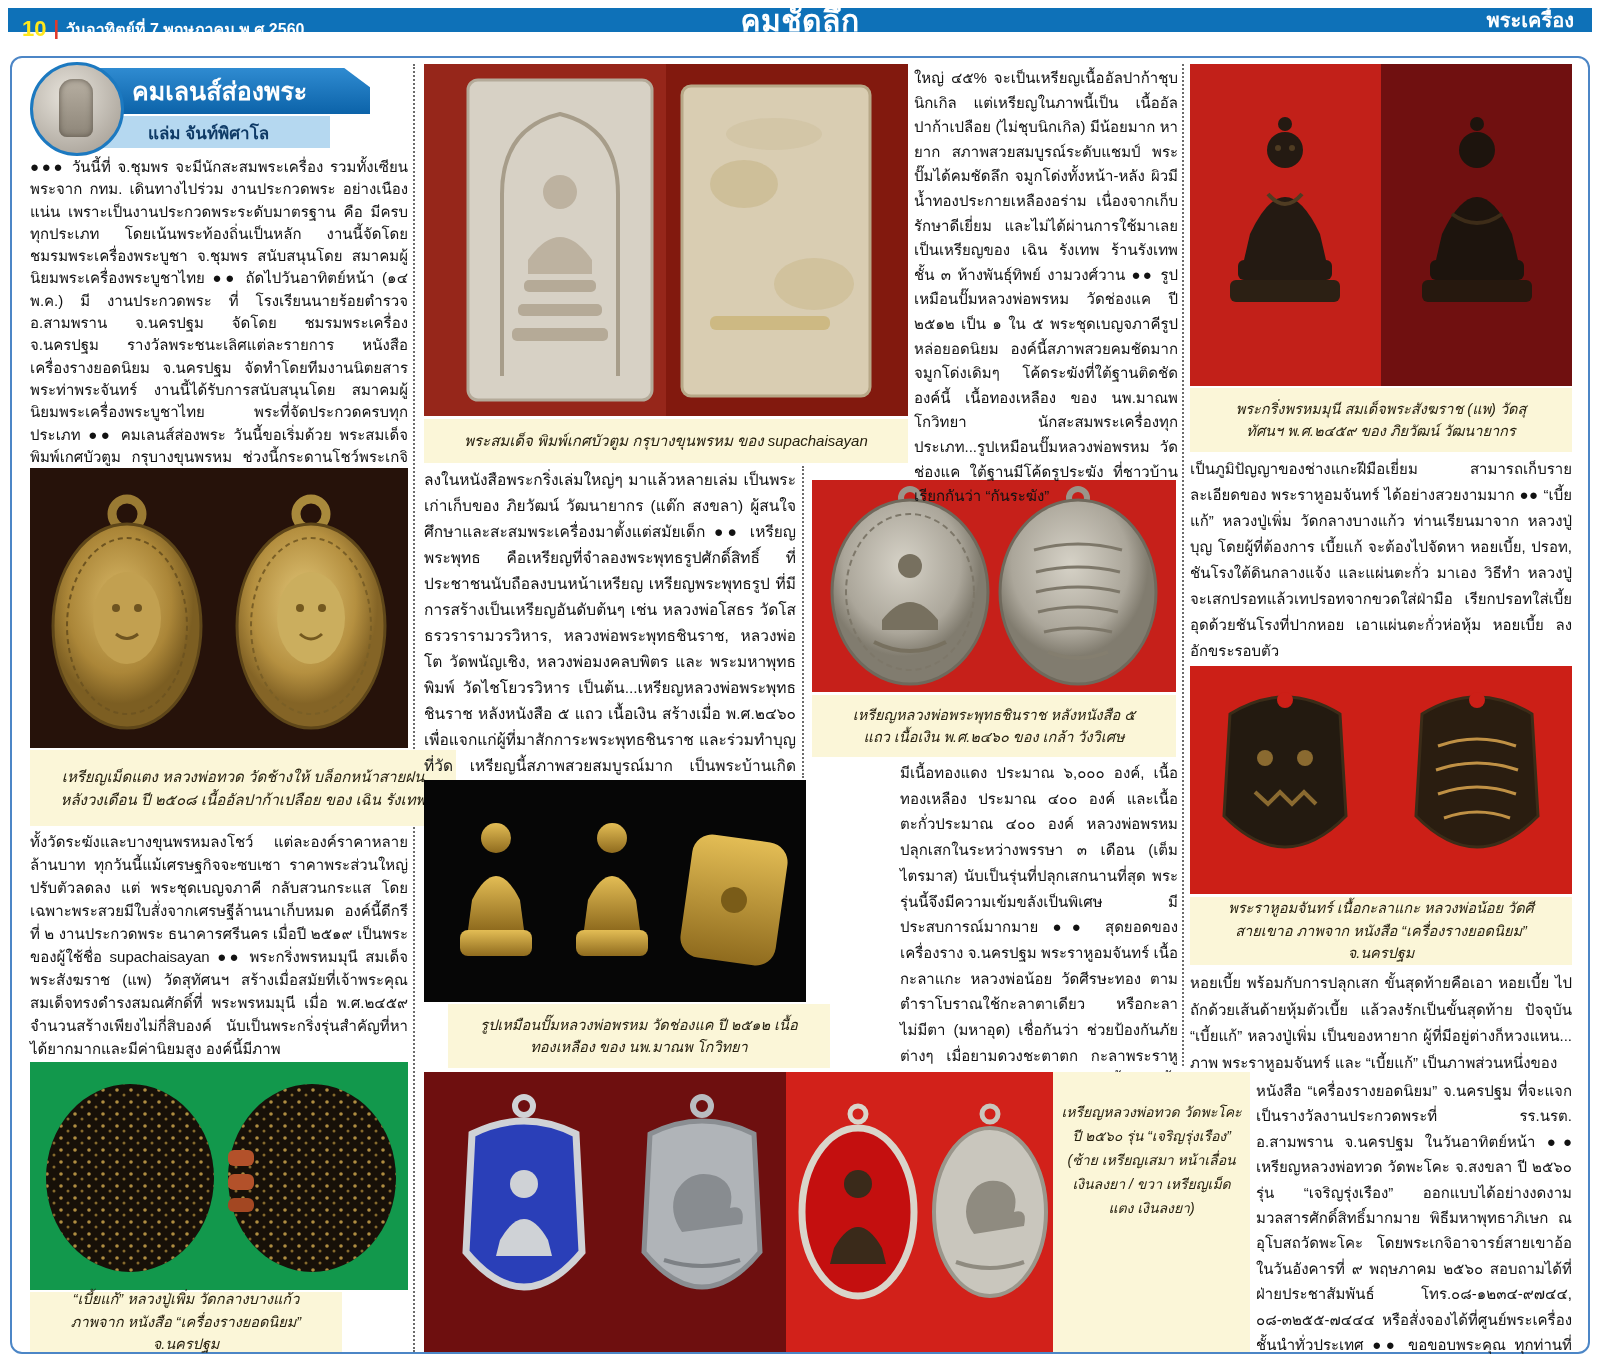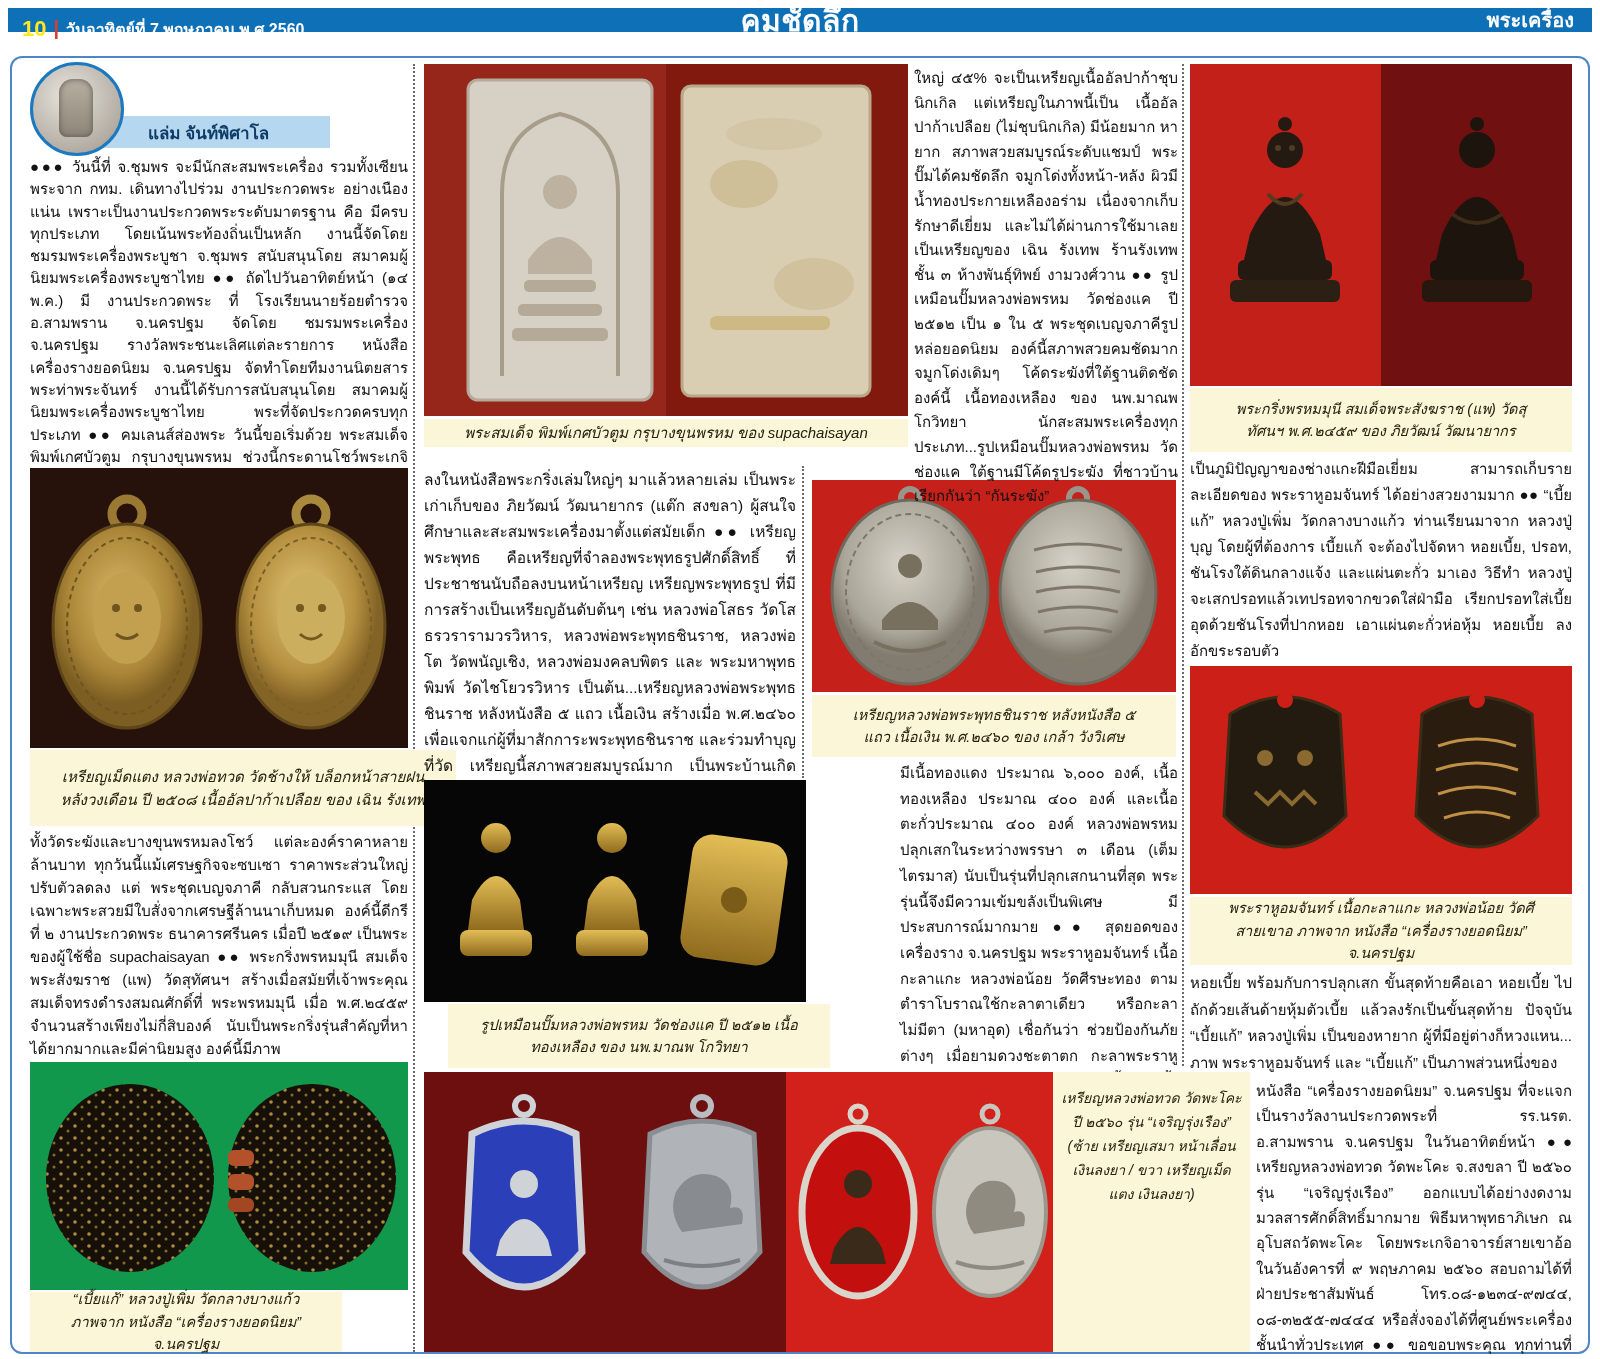--- a/index.html
+++ b/index.html
@@ -49,36 +49,36 @@
   .rmp2{left:900px;top:760px;width:278px;height:334px;line-height:25.7px;}
   .rp1{left:1190px;top:456px;width:382px;height:210px;line-height:26px;}
   .rp2a{left:1190px;top:970px;width:382px;height:106px;line-height:26.6px;}
   .rp2b{left:1256px;top:1078px;width:316px;height:274px;line-height:25.4px;}
   
   .ph-a{left:30px;top:468px;width:378px;height:280px;}
   .cap-a{left:30px;top:750px;width:426px;height:76px;}
   .ph-b{left:30px;top:1062px;width:378px;height:228px;}
   .cap-b{left:30px;top:1292px;width:312px;height:60px;font-size:14.5px;}
   .ph-c{left:424px;top:64px;width:484px;height:352px;}
-  .cap-c{left:424px;top:419px;width:484px;height:28px;}
+  .cap-c{left:424px;top:419px;width:484px;height:44px;}
   .ph-d{left:812px;top:480px;width:364px;height:212px;}
   .cap-d{left:812px;top:695px;width:364px;height:62px;font-size:14.5px;}
   .ph-e{left:424px;top:780px;width:382px;height:222px;}
   .cap-e{left:448px;top:1004px;width:382px;height:64px;font-size:14.5px;}
   .ph-f{left:1190px;top:64px;width:382px;height:322px;}
   .cap-f{left:1190px;top:388px;width:382px;height:64px;font-size:14.5px;}
   .ph-g{left:1190px;top:666px;width:382px;height:228px;}
   .cap-g{left:1190px;top:897px;width:382px;height:68px;font-size:14.5px;}
   
   .strip{position:absolute;left:424px;top:1072px;width:826px;height:280px;display:flex;}
   .strip .p1{width:376px;height:280px;}
   .strip .p2{width:278px;height:280px;}
   .strip .p3{width:204px;height:280px;background:#fbf6d8;color:#26200f;font-style:italic;
              font-size:14px;line-height:24px;text-align:center;display:flex;align-items:flex-start;
-             justify-content:center;padding:14px 8px;box-sizing:border-box;}
+             justify-content:center;padding:28px 8px;box-sizing:border-box;}
   
   .vd1{left:413px;top:64px;height:1288px;}
   .vd2{left:802px;top:466px;height:312px;}
   .vd3{left:1182px;top:64px;height:1002px;}
 </style>
 </head>
 <body>
 
 <div class="page">
 
@@ -92,20 +92,23 @@
     <div class="h-section">พระเครื่อง</div>
   </div>
 
   <div class="frame"></div>
 
   <div class="vdot vd1"></div>
   <div class="vdot vd2"></div>
   <div class="vdot vd3"></div>
 
   <div class="logo-block">
+    <div class="logo-banner">
+      <span>คมเลนส์ส่องพระ</span>
+    </div>
     <div class="logo-sub">
       <span>แล่ม จันท์พิศาโล</span>
     </div>
     <div class="logo-circle">
       <div class="logo-amulet"></div>
     </div>
   </div>
 
   <div class="para lp1">●●● วันนี้ที่ จ.ชุมพร จะมีนักสะสมพระเครื่อง รวมทั้งเซียนพระจาก กทม. เดินทางไปร่วม งานประกวดพระ อย่างเนืองแน่น เพราะเป็นงานประกวดพระระดับมาตรฐาน คือ มีครบทุกประเภท โดยเน้นพระท้องถิ่นเป็นหลัก งานนี้จัดโดย ชมรมพระเครื่องพระบูชา จ.ชุมพร สนับสนุนโดย สมาคมผู้นิยมพระเครื่องพระบูชาไทย ●● ถัดไปวันอาทิตย์หน้า (๑๔ พ.ค.) มี งานประกวดพระ ที่ โรงเรียนนายร้อยตำรวจ อ.สามพราน จ.นครปฐม จัดโดย ชมรมพระเครื่อง จ.นครปฐม รางวัลพระชนะเลิศแต่ละรายการ หนังสือ เครื่องรางยอดนิยม จ.นครปฐม จัดทำโดยทีมงานนิตยสาร พระท่าพระจันทร์ งานนี้ได้รับการสนับสนุนโดย สมาคมผู้นิยมพระเครื่องพระบูชาไทย พระที่จัดประกวดครบทุกประเภท ●● คมเลนส์ส่องพระ วันนี้ขอเริ่มด้วย พระสมเด็จ พิมพ์เกศบัวตูม กรุบางขุนพรหม ช่วงนี้กระดานโชว์พระเกจิทั่วไปในเว็บ pralanna.com คึกคัก เพราะมีขาใหญ่เบญจภาคีเข้ามาโพสต์ พระสมเด็จ</div>
 

